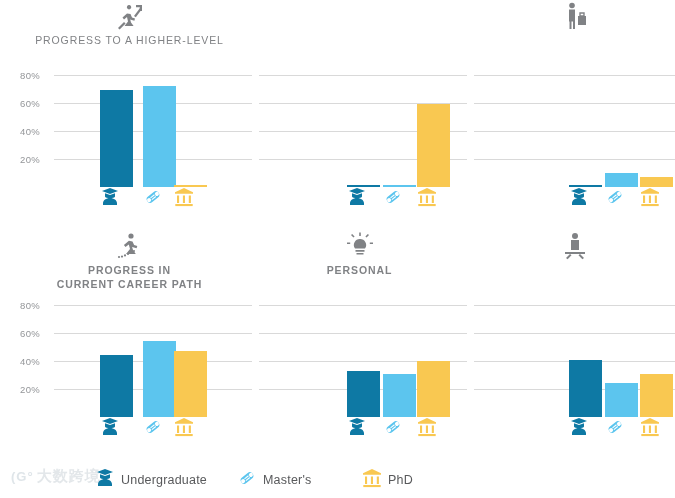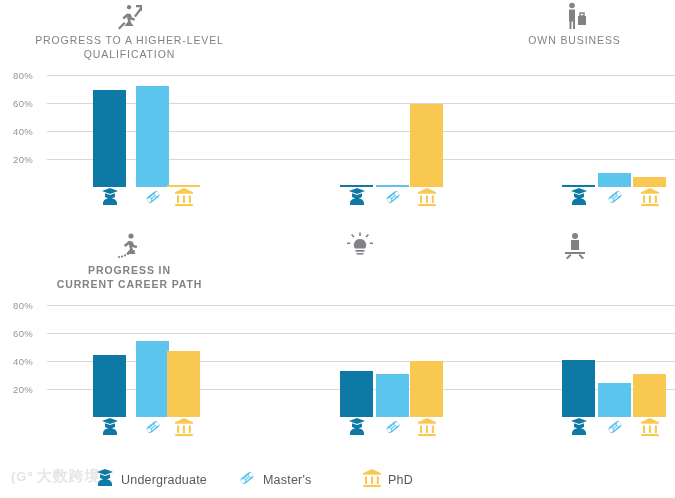--- a/index.html
+++ b/index.html
@@ -32,21 +32,21 @@
     font-size:10.5px;
     letter-spacing:.9px;
     line-height:14px;
     color:#808285;
     text-transform:uppercase;
     padding:0 14px;
   }
   .row-2 .phead{height:62px;font-weight:bold;}
 
   
-  .plot{position:absolute;left:0;right:0;top:62px;height:125px;}
+  .plot{position:absolute;left:7px;right:0;top:62px;height:125px;}
   .grid-line{position:absolute;height:1px;background:#d9d9d9;left:0;right:0;}
   .ylab{
     position:absolute;left:6px;
     font-size:9.5px;color:#939598;letter-spacing:.4px;
     transform:translateY(-50%);
     white-space:nowrap;
   }
   .bar{
     position:absolute;bottom:0;width:33px;
   }
@@ -78,21 +78,20 @@
             <svg width="28" height="28" viewBox="0 0 28 28" fill="#808285">
               <path d="M13 3 a2.2 2.2 0 1 0 0.1 0z"></path>
               <path d="M8.5 24 l3.5-4.5 -1-4.5 -3 2.5 -1.5-2 4.5-4 3.5 0.5 1.5 3.5 3 1 -0.6 2.2 -4.2-1.3 0.8 3 2.6 3.6z"></path>
               <path d="M2 26 l6-6 1.6 1.6 -6 6z"></path>
               <path d="M18 14 l6-8 1.8 1.3 -6 8z"></path>
               <path d="M20 3 h6 v6 h-2.2 v-3.8 h-3.8z"></path>
             </svg>
           </div>
           <div class="ptitle">
             <div>PROGRESS TO A HIGHER-LEVEL</div>
-            <div>QUALIFICATION</div>
           </div>
         </div>
         <div class="plot">
           <div class="grid-line" style="top: 13px; background: rgb(217, 217, 217); left: 40px;"></div>
           <div class="ylab" style="top: 13px; color: rgb(147, 149, 152);">80%</div>
           <div class="grid-line" style="top: 41px; background: rgb(217, 217, 217); left: 40px;"></div>
           <div class="ylab" style="top: 41px; color: rgb(147, 149, 152);">60%</div>
           <div class="grid-line" style="top: 69px; background: rgb(217, 217, 217); left: 40px;"></div>
           <div class="ylab" style="top: 69px; color: rgb(147, 149, 152);">40%</div>
           <div class="grid-line" style="top: 97px; background: rgb(217, 217, 217); left: 40px;"></div>
@@ -172,21 +171,20 @@
           <div class="picon">
             <svg width="28" height="28" viewBox="0 0 28 28" fill="#808285">
               <circle cx="11" cy="3.5" r="2.8"></circle>
               <path d="M8 7.5 h6 v12 h-6z"></path>
               <path d="M8.5 19 h2 v8 h-2z M12 19 h2 v8 h-2z"></path>
               <path d="M17 14 h8 v9 h-8z"></path>
               <path d="M19 11 h4 v3 h-4z" fill="none" stroke="#808285" stroke-width="1.4"></path>
             </svg>
           </div>
           <div class="ptitle">
-            <div>OWN BUSINESS</div>
           </div>
         </div>
         <div class="plot">
           <div class="grid-line" style="top: 13px; background: rgb(217, 217, 217); right: 0px;"></div>
           <div class="grid-line" style="top: 41px; background: rgb(217, 217, 217); right: 0px;"></div>
           <div class="grid-line" style="top: 69px; background: rgb(217, 217, 217); right: 0px;"></div>
           <div class="grid-line" style="top: 97px; background: rgb(217, 217, 217); right: 0px;"></div>
           <div class="bar stub" title="Undergraduate: 1%" style="left: 95px; height: 2px; background: rgb(14, 121, 164);"></div>
           <div class="bar" title="Master's: 10%" style="left: 131px; height: 14px; background: rgb(92, 197, 238);"></div>
           <div class="bar" title="PhD: 7%" style="left: 166px; height: 9.8px; background: rgb(249, 200, 81);"></div>
@@ -287,20 +285,21 @@
             <svg width="28" height="28" viewBox="0 0 28 28" fill="#808285">
               <path d="M14 7 a6 6 0 0 0 -5 9.5 h10 A6 6 0 0 0 14 7z"></path>
               <path d="M9.5 18 h9 v1.8 h-9z M10.5 21 h7 v1.6 h-7z"></path>
               <path d="M13.2 0.5 h1.6 v3.4 h-1.6z"></path>
               <path d="M5 3 l1.2-1.1 2.4 2.5 -1.2 1.1z"></path>
               <path d="M23 3 l-1.2-1.1 -2.4 2.5 1.2 1.1z"></path>
               <path d="M1 10.5 h3.2 v1.5 h-3.2z M23.8 10.5 h3.2 v1.5 h-3.2z"></path>
             </svg>
           </div>
           <div class="ptitle">
+            <div>PERSONAL</div>
           </div>
         </div>
         <div class="plot">
           <div class="grid-line" style="top: 13px; background: rgb(217, 217, 217);"></div>
           <div class="grid-line" style="top: 41px; background: rgb(217, 217, 217);"></div>
           <div class="grid-line" style="top: 69px; background: rgb(217, 217, 217);"></div>
           <div class="grid-line" style="top: 97px; background: rgb(217, 217, 217);"></div>
           <div class="bar" title="Undergraduate: 33%" style="left: 88px; height: 46.2px; background: rgb(14, 121, 164);"></div>
           <div class="bar" title="Master's: 31%" style="left: 124px; height: 43.4px; background: rgb(92, 197, 238);"></div>
           <div class="bar" title="PhD: 40%" style="left: 158px; height: 56px; background: rgb(249, 200, 81);"></div>

